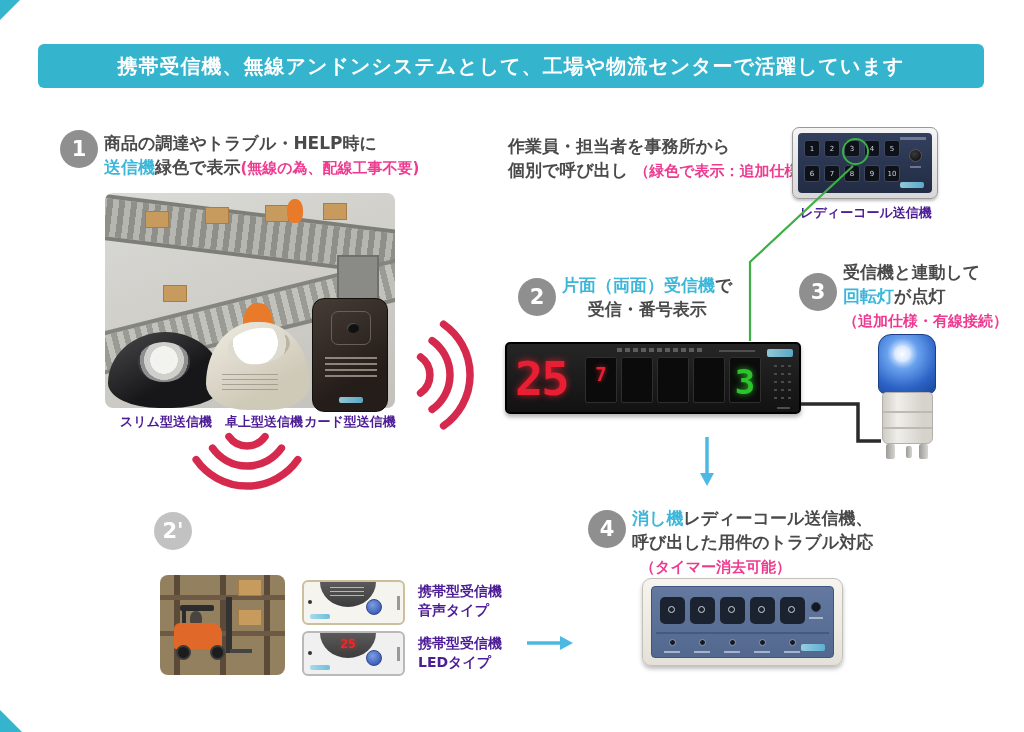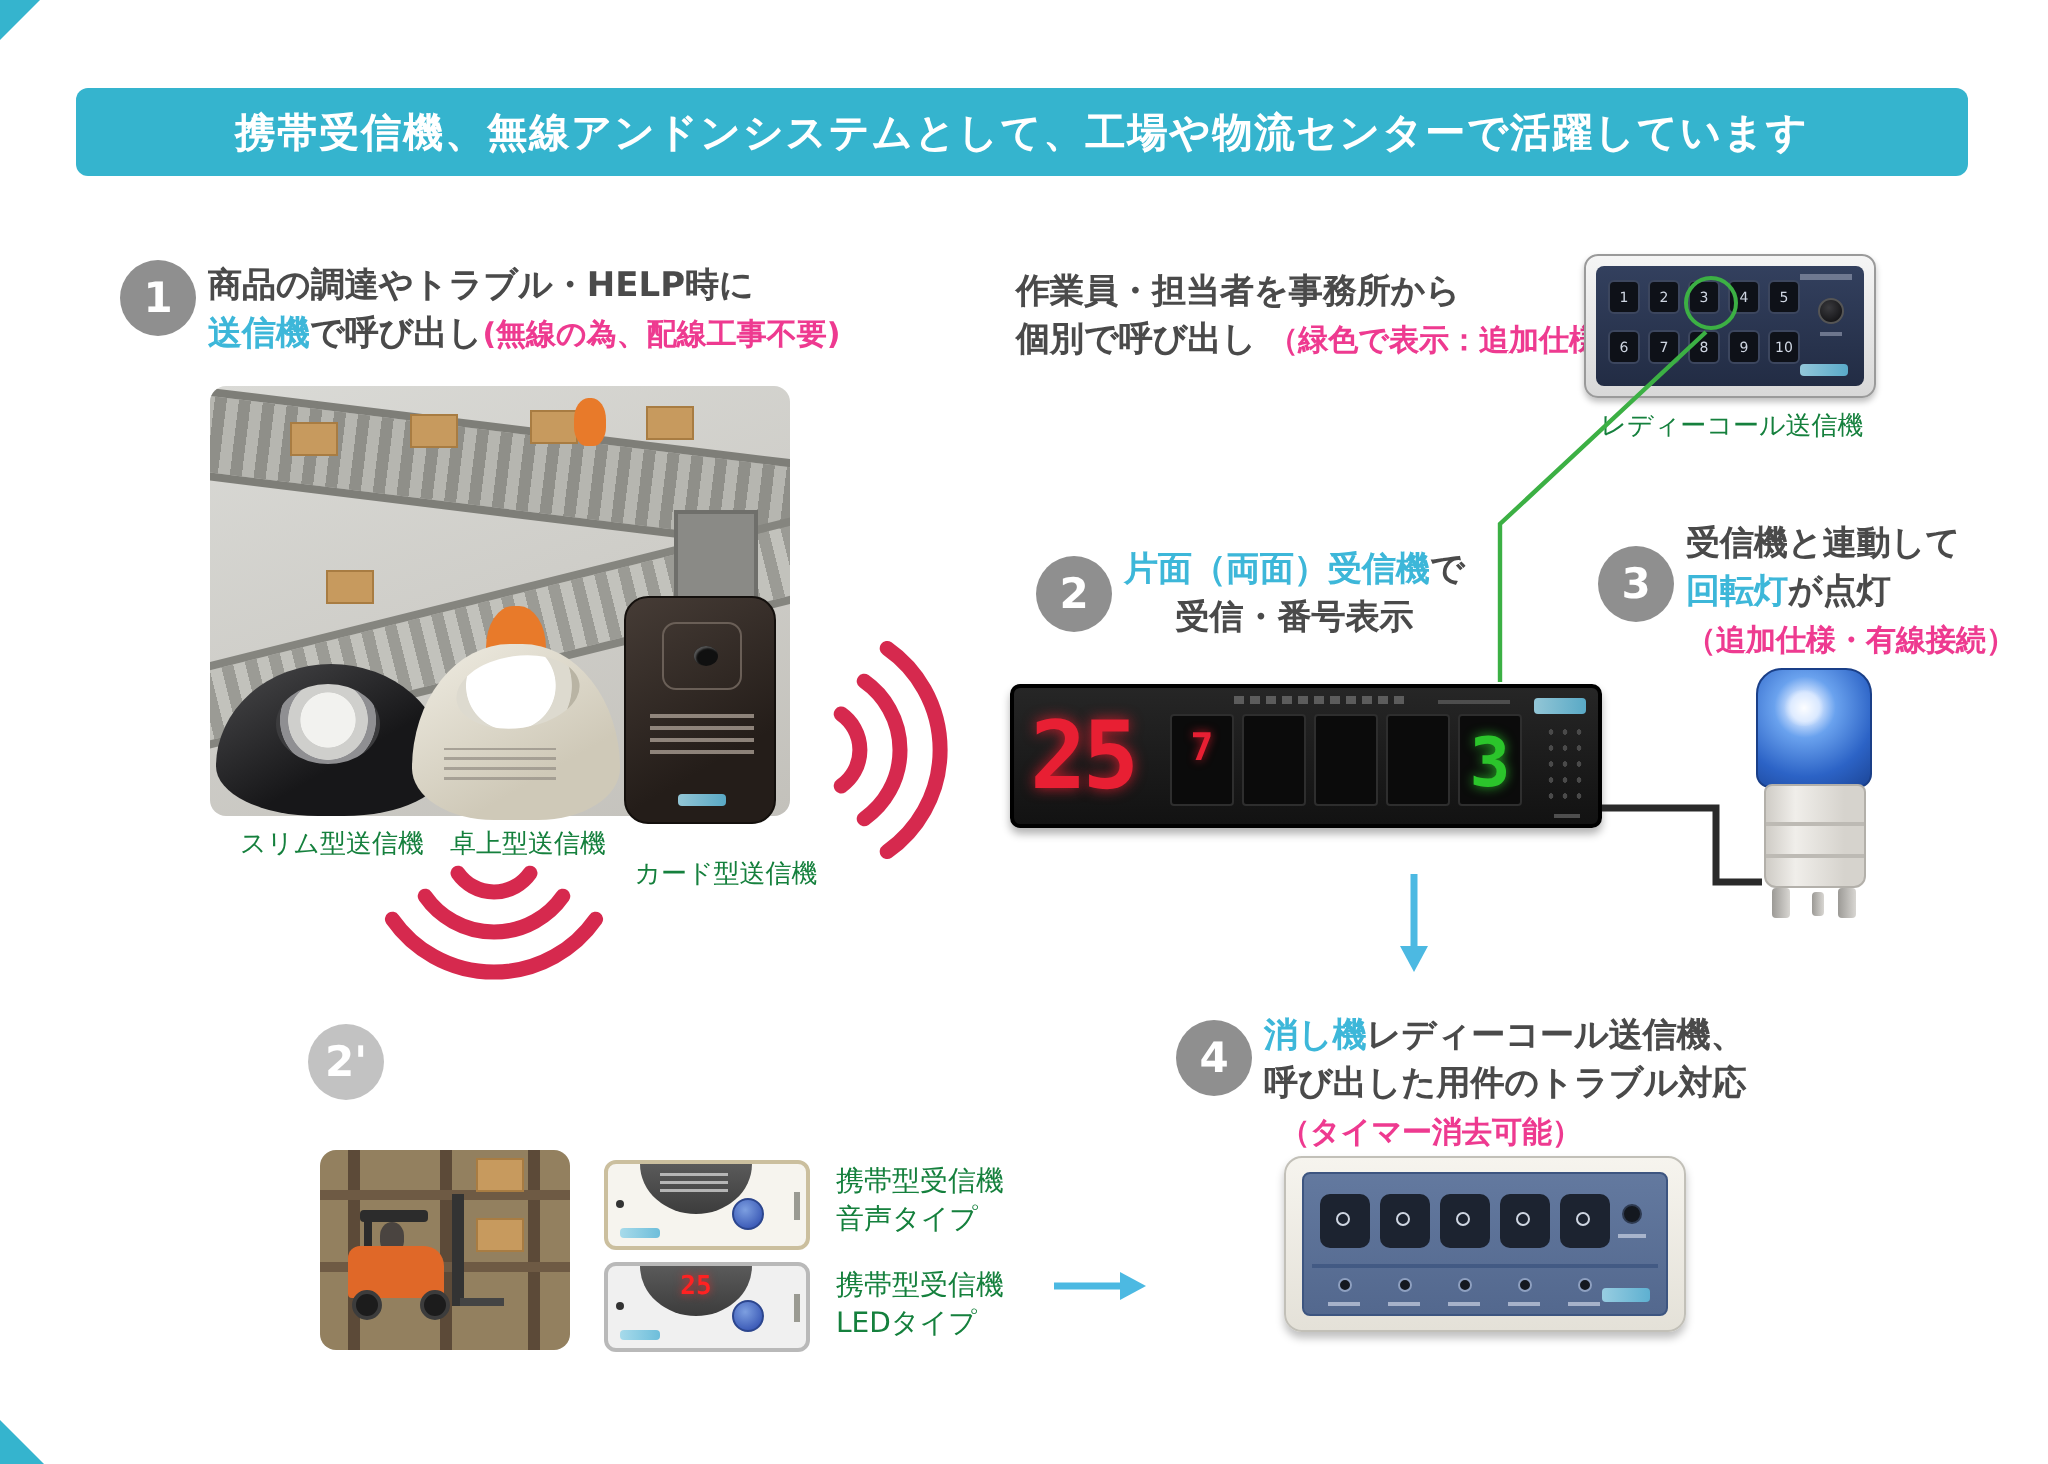--- a/index.html
+++ b/index.html
@@ -20,21 +20,21 @@
   
   .num-circle { width:38px; height:38px; border-radius:50%; background:#8f8f8f; color:#fff;
     font-size:21px; font-weight:bold; text-align:center; line-height:38px; }
   .num-circle.light { background:#c2c2c2; }
 
   
   .step-text { font-size:17px; color:#4a4a4a; line-height:24px; font-weight:bold; white-space:nowrap; }
   .hl { color:#3db7d9; }
   .note { color:#ee3a90; font-size:15px; font-weight:bold; }
 
-  .devlabel { font-size:13px; color:#15803d; white-space:nowrap; text-align:center; font-weight:normal; }
+  .devlabel { font-size:13px; color:#4c1d95; white-space:nowrap; text-align:center; font-weight:bold; }
 
   
   .photo { border-radius:8px; overflow:hidden; }
   .warehouse { left:105px; top:193px; width:290px; height:215px; background:linear-gradient(160deg,#dadad6,#c3c1bb); }
   .conv1 { position:absolute; left:-25px; top:22px; width:390px; height:46px; transform:rotate(7deg);
     background:repeating-linear-gradient(90deg,#8f8f89 0 6px,#b6b6b0 6px 12px); border-top:4px solid #7e7e78; border-bottom:4px solid #7e7e78;}
   .conv2 { position:absolute; left:-30px; top:105px; width:330px; height:42px; transform:rotate(-14deg);
     background:repeating-linear-gradient(90deg,#9b9b95 0 6px,#c2c2bc 6px 12px); border-top:4px solid #85857f; border-bottom:4px solid #85857f;}
   .box { position:absolute; width:24px; height:17px; background:#c79a5e; border:1px solid #a87c42; }
   .worker { position:absolute; background:#e87a2a; border-radius:45% 45% 40% 40%; }
@@ -153,21 +153,21 @@
   <div class="abs header-bar">
     <span>携帯受信機、無線アンドンシステムとして、工場や物流センターで活躍しています</span>
   </div>
 
   <div class="abs num-circle" style="left:60px; top:130px;">
     <span>1</span>
   </div>
   <div class="abs step-text" style="left:104px; top:131px;">
     <div><span>商品の調達やトラブル・HELP時に</span></div>
     <div>
-      <span class="hl">送信機</span><span>で呼び出し</span><span class="note">(無線の為、配線工事不要)</span>
+      <span class="hl">送信機</span><span>緑色で表示</span><span class="note">(無線の為、配線工事不要)</span>
     </div>
   </div>
 
   <div class="abs photo warehouse">
     <div class="conv1"></div>
     <div class="conv2"></div>
     <div class="box" style="left:40px; top:18px;"></div>
     <div class="box" style="left:100px; top:14px;"></div>
     <div class="box" style="left:160px; top:12px;"></div>
     <div class="box" style="left:218px; top:10px;"></div>
@@ -186,21 +186,21 @@
   </div>
   <div class="abs tx-card">
     <div class="sq"></div>
     <div class="dot"></div>
     <div class="card-text"></div>
     <div class="logo-mark" style="left:26px; bottom:8px; width:24px; height:6px;"></div>
   </div>
 
   <div class="abs devlabel" style="left:110px; top:413px; width:112px;">スリム型送信機</div>
   <div class="abs devlabel" style="left:216px; top:413px; width:96px;">卓上型送信機</div>
-  <div class="abs devlabel" style="left:315px; top:413px; width:96px;margin-top:15px;">カード型送信機</div>
+  <div class="abs devlabel" style="left:302px; top:413px; width:96px;">カード型送信機</div>
 
   <div class="abs step-text" style="left:508px; top:134px;">
     <div><span>作業員・担当者を事務所から</span></div>
     <div>
       <span>個別で呼び出し</span>
       <span class="note">（緑色で表示：追加仕様）</span>
     </div>
   </div>
 
   <div class="abs ladycall">

